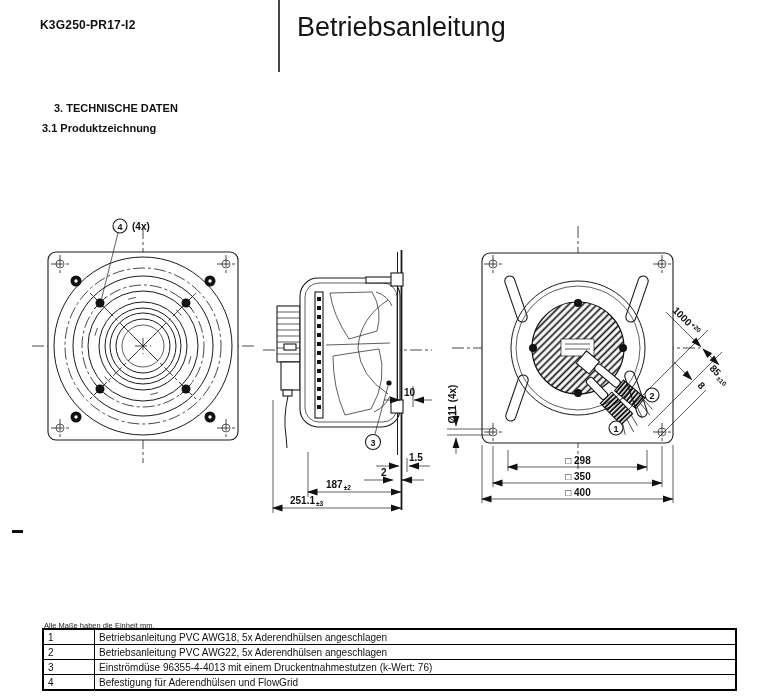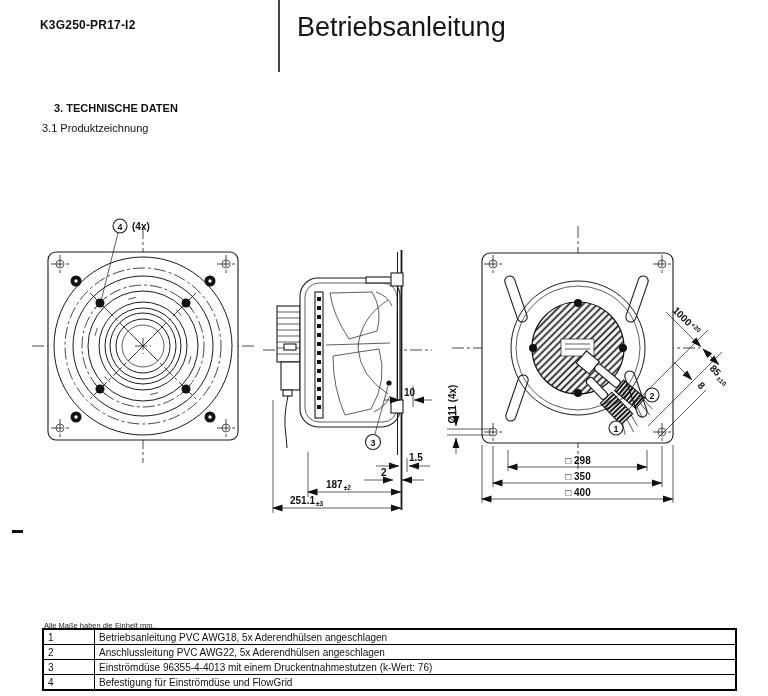--- a/index.html
+++ b/index.html
@@ -2,21 +2,21 @@
 <html><head>
 <meta charset="utf-8">
 <style>
   html,body{margin:0;padding:0;background:#fff;}
   .page{position:relative;width:768px;height:696px;background:#fff;overflow:hidden;
         font-family:"Liberation Sans","DejaVu Sans",sans-serif;color:#111;}
   .model{position:absolute;left:40px;top:18px;font-size:12px;font-weight:bold;letter-spacing:0.2px;}
   .divider{position:absolute;left:278px;top:0;width:2px;height:72px;background:#444;}
   .doc-title{position:absolute;left:297px;top:12px;font-size:27px;font-weight:400;color:#151515;letter-spacing:0px;}
   .h1{position:absolute;left:54px;top:93px;font-size:11px;font-weight:bold;margin-top:9px;}
-  .h2{position:absolute;left:42px;top:122px;font-size:11px;font-weight:normal;}
+  .h2{position:absolute;left:42px;top:122px;font-size:11px;font-weight:bold;}
   .units-note{position:absolute;left:44px;top:621px;font-size:7.5px;color:#222;}
   .margin-dash{position:absolute;left:12px;top:530px;width:11px;height:3px;background:#111;}
   .parts-table{position:absolute;left:42px;top:628px;width:695px;border-collapse:collapse;
                font-size:10px;color:#111;table-layout:fixed;}
   .parts-table, .parts-table td{border:1px solid #000;}
   .parts-table{border:2px solid #000;}
   .parts-table td{height:14px;padding:0 4px;line-height:13px;white-space:nowrap;overflow:hidden;}
   .parts-table td.no{width:42px;}
   svg.drawing{position:absolute;left:0;top:0;}
   .ln{stroke:#1a1a1a;fill:none;stroke-width:1;}
@@ -296,26 +296,26 @@
   <div class="units-note">Alle Maße haben die Einheit mm.</div>
 
   <table class="parts-table">
     <tbody>
       <tr>
         <td class="no">1</td>
         <td>Betriebsanleitung PVC AWG18, 5x Aderendhülsen angeschlagen</td>
       </tr>
       <tr>
         <td class="no">2</td>
-        <td>Anschlussleitung PVC AWG22, 5x Aderendhülsen angeschlagen</td>
+        <td>Betriebsanleitung PVC AWG22, 5x Aderendhülsen angeschlagen</td>
       </tr>
       <tr>
         <td class="no">3</td>
         <td>Einströmdüse 96355-4-4013 mit einem Druckentnahmestutzen (k-Wert: 76)</td>
       </tr>
       <tr>
         <td class="no">4</td>
-        <td>Befestigung für Einströmdüse und FlowGrid</td>
+        <td>Befestigung für Aderendhülsen und FlowGrid</td>
       </tr>
     </tbody>
   </table>
 
 </div>
 
 </body></html>

